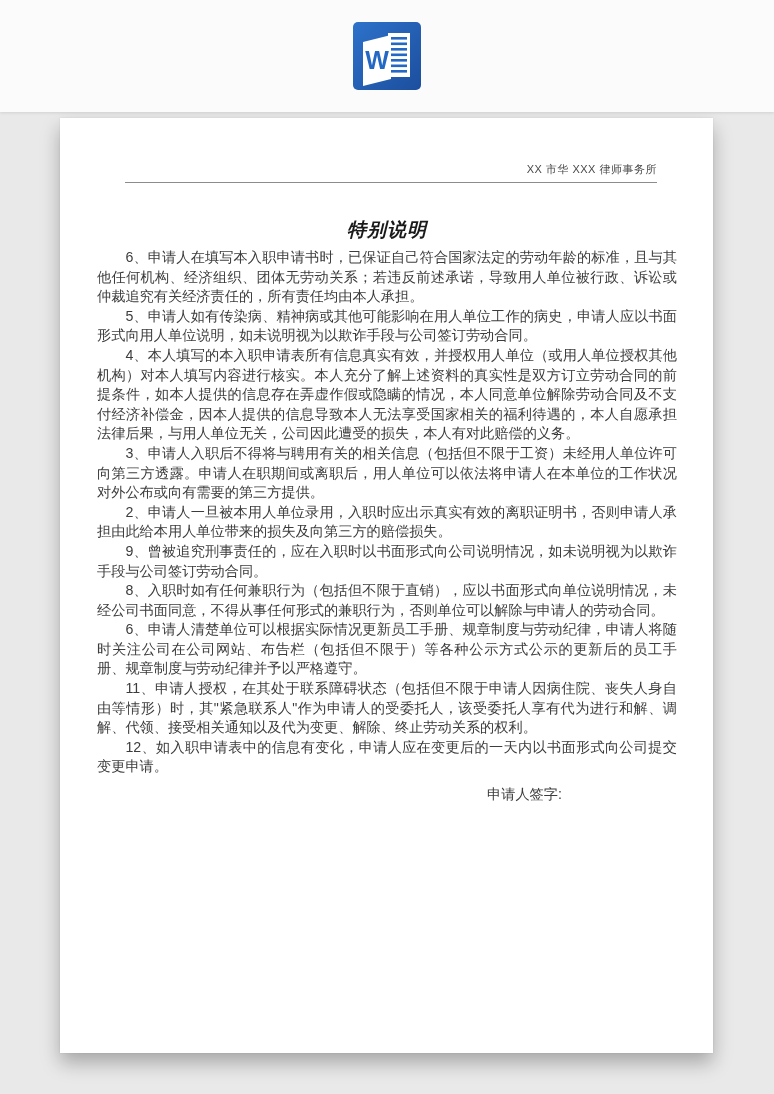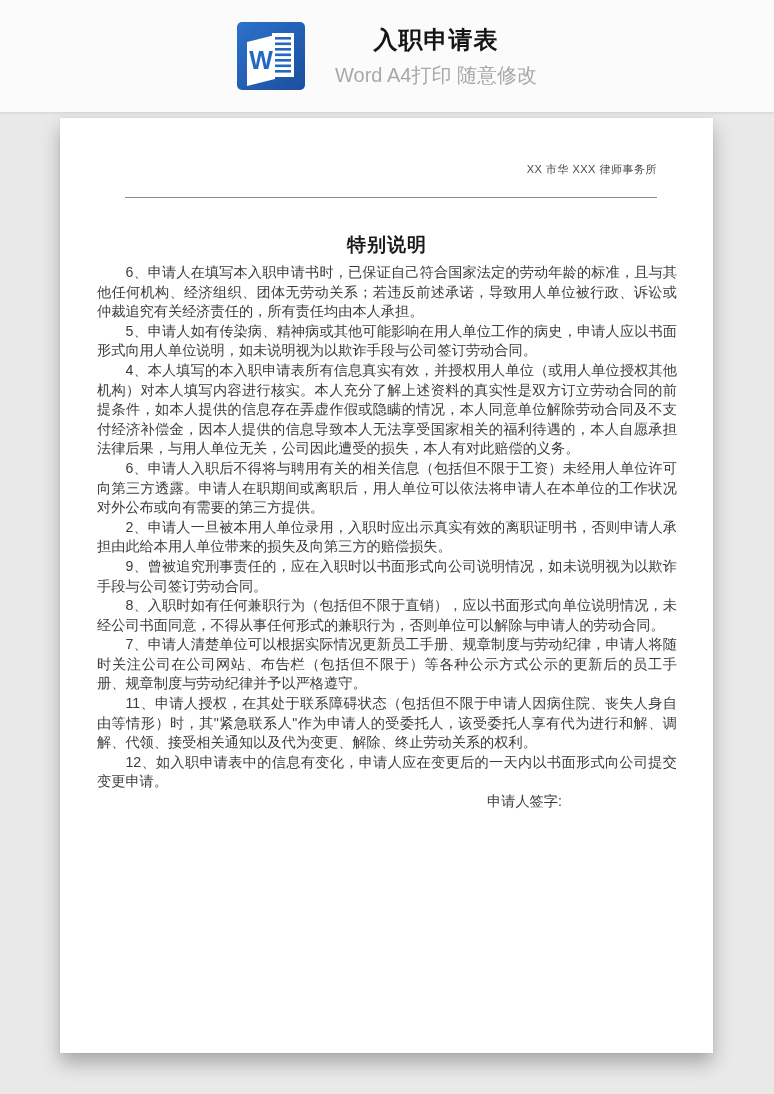--- a/index.html
+++ b/index.html
@@ -50,48 +50,50 @@
     margin: 6px 0 0 60px;
     box-shadow: 0 10px 18px rgba(0,0,0,0.28), 0 0 2px rgba(0,0,0,0.08);
     box-sizing: border-box;
     padding-top: 44px;
   }
   .doc-header {
     margin: 0 56px 0 65px;
     text-align: right;
     font-size: 11px;
     color: #4a4a4a;
-    padding-bottom: 20px;
+    padding-bottom: 5px;
     border-bottom: 1.5px solid #8c8c8c;
     letter-spacing: 0.5px;
   }
   .doc-body {
     width: 580px;
     margin: 0 36px 0 37px;
   }
   .doc-title {
     text-align: center;
     font-size: 19px;
     font-weight: bold;
     color: #1a1a1a;
     margin-top: 34px;
     margin-bottom: 5px;
     line-height: 26px;
     letter-spacing: 1px;
+    font-style: italic;
   }
   .doc-paragraphs p {
     margin: 0;
     font-size: 14.2px;
     line-height: 19.6px;
     color: #3c3c3c;
     text-align: justify;
     text-indent: 2em;
     word-break: break-all;
   }
   .doc-signature {
+    margin-top: 8px;
     padding-left: 390px;
     font-size: 14.2px;
     line-height: 19.6px;
     color: #3c3c3c;
   }
 </style>
 </head>
 <body>
 
 <div class="banner">
@@ -114,52 +116,48 @@
       <rect x="38" y="42.5" width="16" height="2.6" fill="#2368c4"></rect>
       <rect x="38" y="48" width="16" height="2.6" fill="#2368c4"></rect>
     </g>
 
     <g>
       <polygon points="10,20 38,13 38,57 10,64" fill="#ffffff"></polygon>
       <text x="24" y="47" text-anchor="middle" font-family="Liberation Sans, sans-serif" font-size="25" font-weight="bold" fill="#2368c4">W</text>
     </g>
   </svg>
 
-  <div class="banner-text">
-    <div class="banner-title">入职申请表</div>
-    <div class="banner-subtitle">Word A4打印 随意修改</div>
-  </div>
 </div>
 
 <div class="page-area">
   <div class="doc-page">
 
     <div class="doc-header">XX 市华 XXX 律师事务所</div>
 
     <div class="doc-body">
       <div class="doc-title">特别说明</div>
 
       <div class="doc-paragraphs">
 
           <p>6、申请人在填写本入职申请书时，已保证自己符合国家法定的劳动年龄的标准，且与其他任何机构、经济组织、团体无劳动关系；若违反前述承诺，导致用人单位被行政、诉讼或仲裁追究有关经济责任的，所有责任均由本人承担。</p>
 
           <p>5、申请人如有传染病、精神病或其他可能影响在用人单位工作的病史，申请人应以书面形式向用人单位说明，如未说明视为以欺诈手段与公司签订劳动合同。</p>
 
 
           <p>4、本人填写的本入职申请表所有信息真实有效，并授权用人单位（或用人单位授权其他机构）对本人填写内容进行核实。本人充分了解上述资料的真实性是双方订立劳动合同的前提条件，如本人提供的信息存在弄虚作假或隐瞒的情况，本人同意单位解除劳动合同及不支付经济补偿金，因本人提供的信息导致本人无法享受国家相关的福利待遇的，本人自愿承担法律后果，与用人单位无关，公司因此遭受的损失，本人有对此赔偿的义务。</p>
 
-          <p>6、申请人入职后不得将与聘用有关的相关信息（包括但不限于工资）未经用人单位许可向第三方透露。申请人在职期间或离职后，用人单位可以依法将申请人在本单位的工作状况对外公布或向有需要的第三方提供。</p>
+          <p>3、申请人入职后不得将与聘用有关的相关信息（包括但不限于工资）未经用人单位许可向第三方透露。申请人在职期间或离职后，用人单位可以依法将申请人在本单位的工作状况对外公布或向有需要的第三方提供。</p>
 
           <p>2、申请人一旦被本用人单位录用，入职时应出示真实有效的离职证明书，否则申请人承担由此给本用人单位带来的损失及向第三方的赔偿损失。</p>
 
           <p>9、曾被追究刑事责任的，应在入职时以书面形式向公司说明情况，如未说明视为以欺诈手段与公司签订劳动合同。</p>
 
           <p>8、入职时如有任何兼职行为（包括但不限于直销），应以书面形式向单位说明情况，未经公司书面同意，不得从事任何形式的兼职行为，否则单位可以解除与申请人的劳动合同。</p>
 
-          <p>7、申请人清楚单位可以根据实际情况更新员工手册、规章制度与劳动纪律，申请人将随时关注公司在公司网站、布告栏（包括但不限于）等各种公示方式公示的更新后的员工手册、规章制度与劳动纪律并予以严格遵守。</p>
+          <p>6、申请人清楚单位可以根据实际情况更新员工手册、规章制度与劳动纪律，申请人将随时关注公司在公司网站、布告栏（包括但不限于）等各种公示方式公示的更新后的员工手册、规章制度与劳动纪律并予以严格遵守。</p>
 
 
           <p>11、申请人授权，在其处于联系障碍状态（包括但不限于申请人因病住院、丧失人身自由等情形）时，其"紧急联系人"作为申请人的受委托人，该受委托人享有代为进行和解、调解、代领、接受相关通知以及代为变更、解除、终止劳动关系的权利。</p>
 
           <p>12、如入职申请表中的信息有变化，申请人应在变更后的一天内以书面形式向公司提交变更申请。</p>
         </div>
 
       <div class="doc-signature">申请人签字:</div>
     </div>
 

